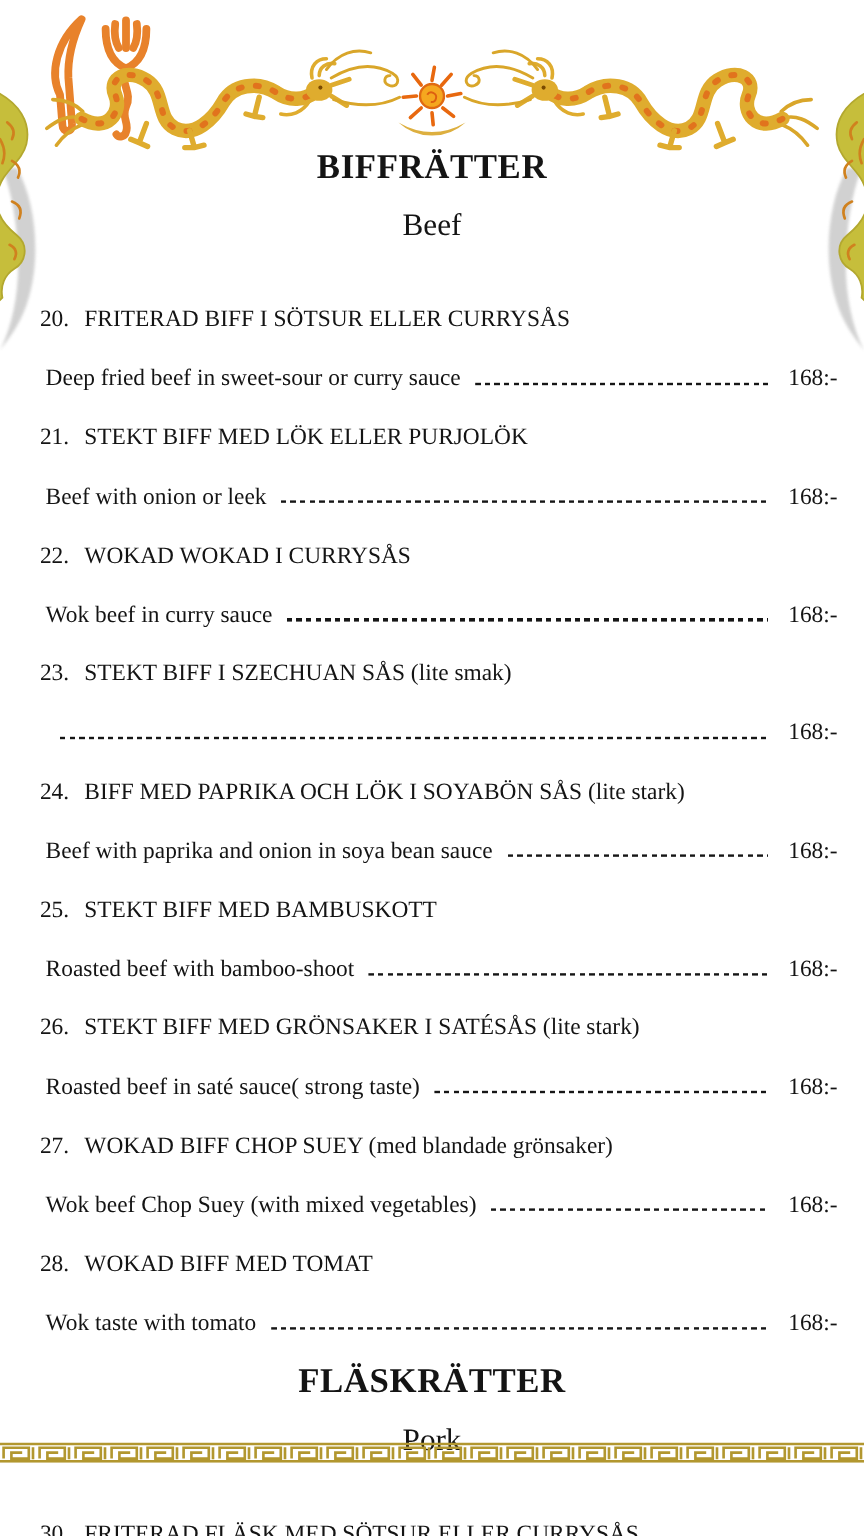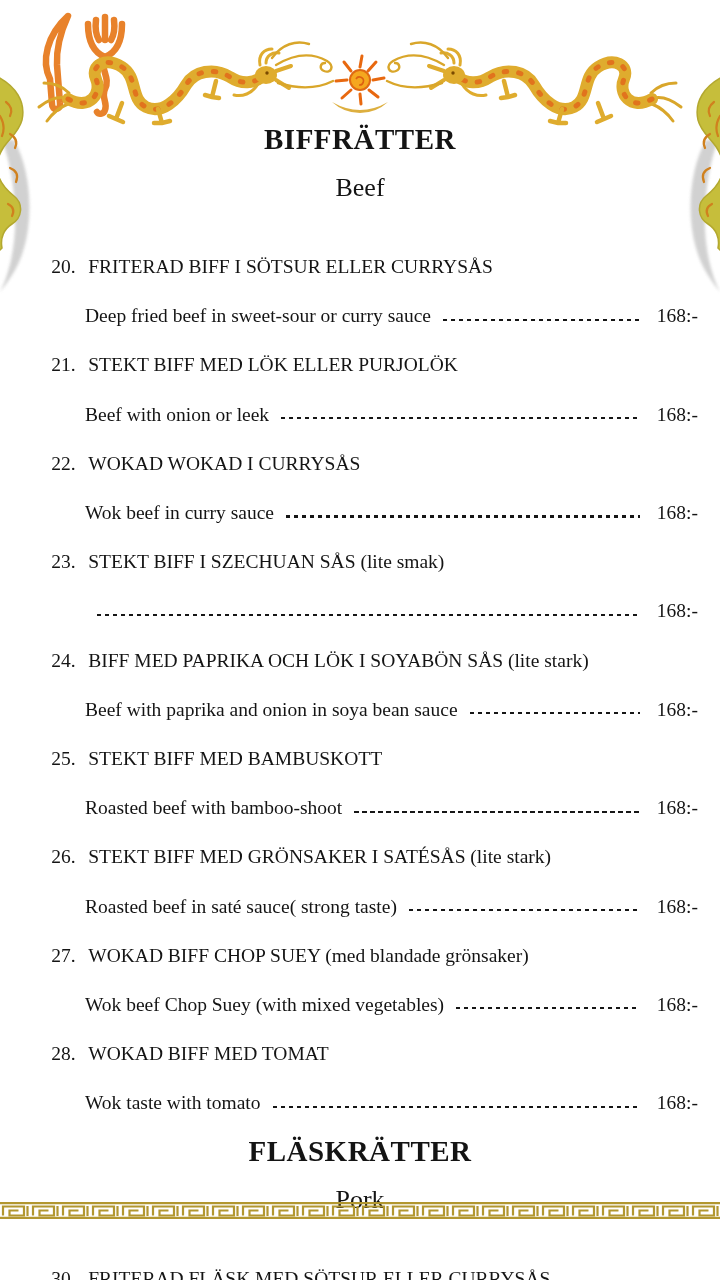--- a/index.html
+++ b/index.html
@@ -19,23 +19,23 @@
   .content{position:absolute;left:0;top:0;width:720px;}
   .sec-title{
     margin:0;text-align:center;font-weight:bold;font-size:29px;line-height:1.1;
     letter-spacing:0.5px;
   }
   .sec-beef .sec-title{margin-top:124px;}
   .sec-pork .sec-title{margin-top:20px;}
   .sec-sub{text-align:center;font-size:26px;line-height:1.1;margin-top:18px;}
   .items{margin-top:28px;}
   .item{font-size:19.5px;line-height:24.6px;}
-  .line1{padding-left:22px;white-space:pre;}
+  .line1{padding-left:4px;white-space:pre;}
   .num{display:inline-block;width:37px;}
-  .line2{display:flex;align-items:baseline;padding-left:85px;padding-right:22px;}
+  .line2{display:flex;align-items:baseline;padding-left:38px;padding-right:22px;}
   .desc{white-space:pre;}
   .leader{
     flex:1 1 auto;min-width:28px;height:2.2px;align-self:flex-end;
     margin:0 12px 8px 12px;
     background:repeating-linear-gradient(to right,#161616 0 4.5px,transparent 4.5px 8px);
   }
   .price{white-space:pre;min-width:46px;text-align:right;}
 </style>
 </head>
 <body>

